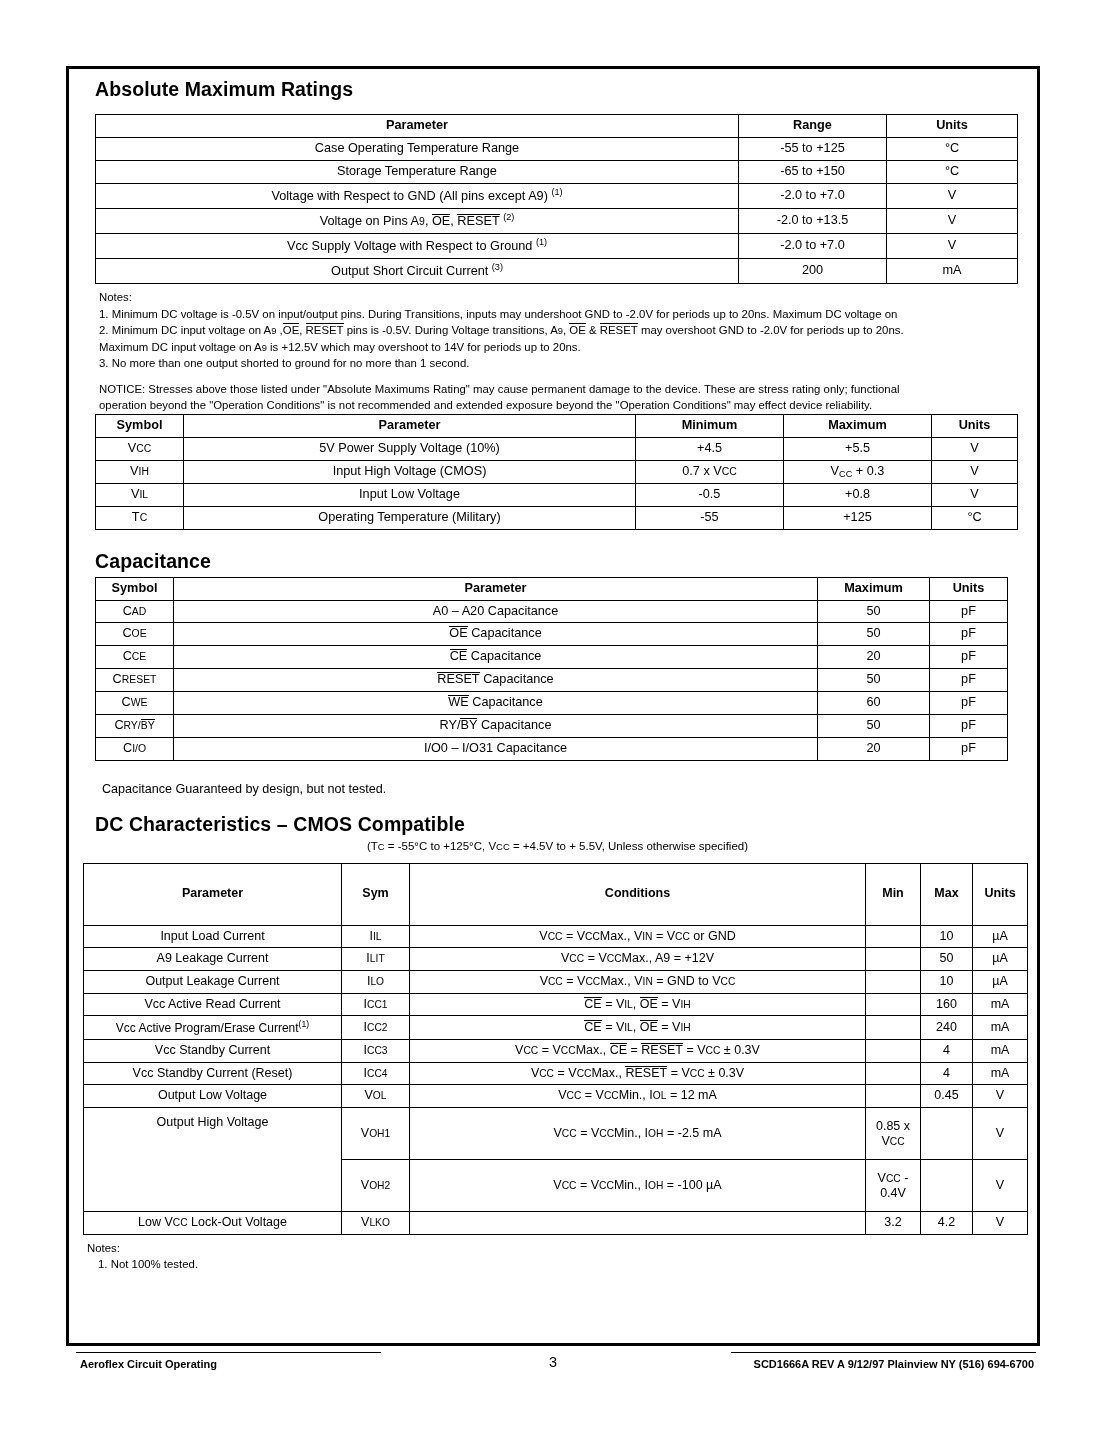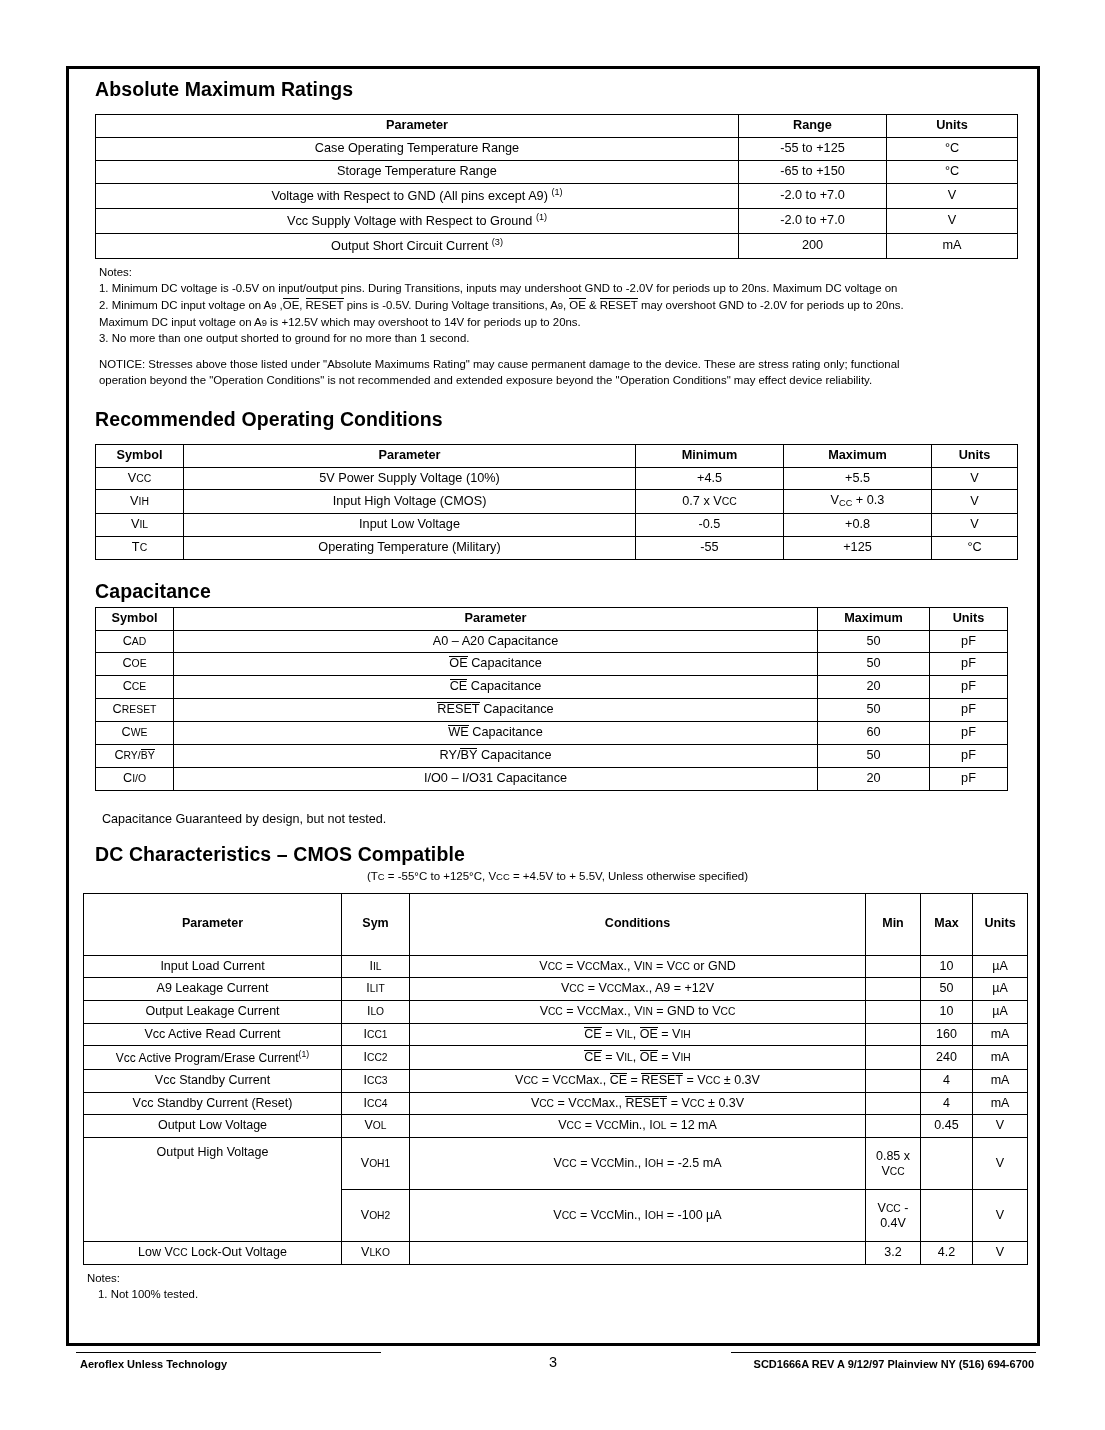--- a/index.html
+++ b/index.html
@@ -153,20 +153,25 @@
       <td class="lft">Storage Temperature Range</td>
       <td>-65 to +150</td>
       <td>°C</td>
     </tr>
     <tr>
       <td class="lft"><span>Voltage with Respect to GND (All pins except A9)</span> <sup class="fn">(1)</sup></td>
       <td>-2.0 to +7.0</td>
       <td>V</td>
     </tr>
     <tr>
+      <td class="lft">Voltage on Pins A<span class="sc">9</span>, <span class="ovl">OE</span>, <span class="ovl">RESET</span> <sup class="fn">(2)</sup></td>
+      <td>-2.0 to +13.5</td>
+      <td>V</td>
+    </tr>
+    <tr>
       <td class="lft"><span>Vcc Supply Voltage with Respect to Ground</span> <sup class="fn">(1)</sup></td>
       <td>-2.0 to +7.0</td>
       <td>V</td>
     </tr>
     <tr>
       <td class="lft"><span>Output Short Circuit Current</span> <sup class="fn">(3)</sup></td>
       <td>200</td>
       <td>mA</td>
     </tr>
   </tbody>
@@ -176,21 +181,20 @@
     <p>Notes:</p>
     <p>1. Minimum DC  voltage is -0.5V on input/output pins. During Transitions, inputs may undershoot GND to -2.0V for periods up to 20ns. Maximum DC voltage on</p>
     <p><span>2. Minimum DC input voltage on A</span><span class="sc">9</span><span> ,</span><span class="ovl">OE</span><span>, </span><span class="ovl">RESET</span><span> pins is -0.5V. During Voltage transitions,  A</span><span class="sc">9</span><span>, </span><span class="ovl">OE</span><span> &amp;  </span><span class="ovl">RESET</span><span> may overshoot GND to -2.0V for periods up to 20ns.</span></p>
     <p><span>Maximum DC input voltage on A</span><span class="sc">9</span><span> is +12.5V which may overshoot to 14V for periods up to 20ns.</span></p>
     <p>3. No more than one output shorted to ground for no more than 1 second.</p>
     <div class="gap"></div>
     <p class="notice" style="margin-top:0">NOTICE: Stresses above those listed under "Absolute Maximums Rating" may cause permanent damage to the device. These are stress rating only;  functional</p>
     <p>operation beyond the "Operation Conditions" is not recommended and extended exposure beyond the  "Operation Conditions" may effect device reliability.</p>
   </div>
 
-  <h1 class="sec-title" style="margin-top:19px;">Recommended Operating Conditions</h1>
 
   <table class="dt" style="width:922px;">
     <colgroup>
         <col style="width:88px">
         <col style="width:452px">
         <col style="width:148px">
         <col style="width:148px">
         <col style="width:86px">
       </colgroup>
     <tbody>
@@ -412,16 +416,16 @@
   <div class="notes" style="margin-left:-8px;">
     <p>Notes:</p>
     <p style="margin-left:11px;">1. Not 100% tested.</p>
   </div>
 
 </div>
 
 <div class="footer">
   <div class="rule-l"></div>
   <div class="rule-r"></div>
-  <div class="f-left">Aeroflex Unless Technology</div>
+  <div class="f-left">Aeroflex Circuit Operating</div>
   <div class="f-center">3</div>
   <div class="f-right">SCD1666A REV A 9/12/97  Plainview NY (516) 694-6700</div>
 </div>
 
 </body></html>

